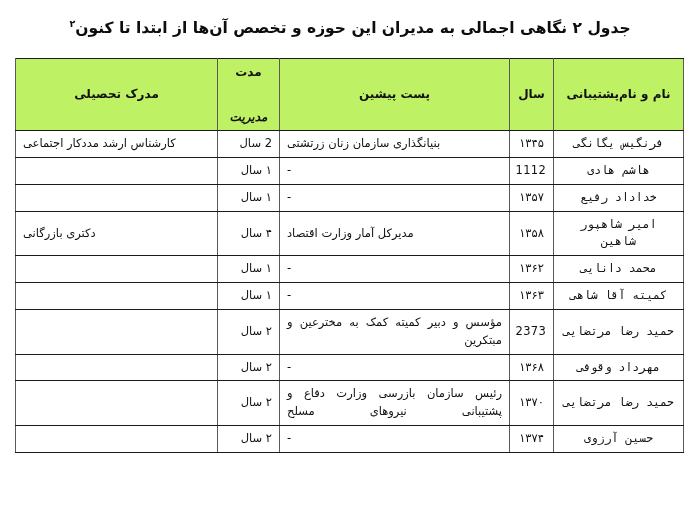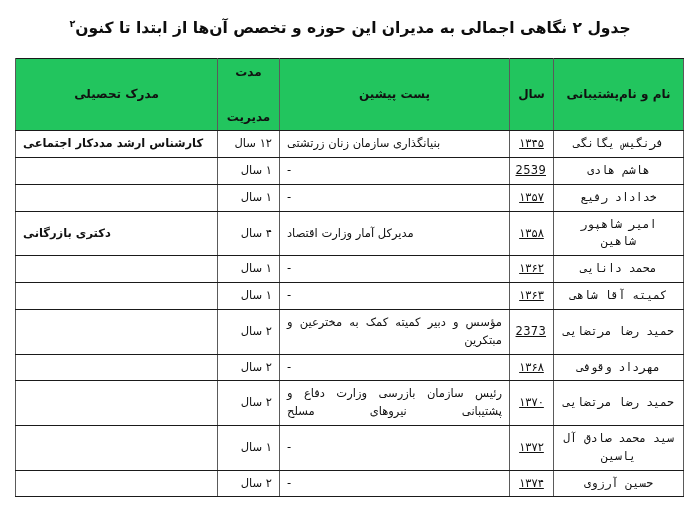--- a/index.html
+++ b/index.html
@@ -64,45 +64,45 @@
     border-bottom-color: #1a1a1a;
     border-top-width: 1.4px;
     border-bottom-width: 1.4px;
     padding: 4px 7px;
     vertical-align: middle;
     font-size: 11.5px;
     line-height: 1.55;
     color: #111111;
   }
   table.data-table thead th {
-    background: #22c55e;
+    background: #bef264;
     font-weight: bold;
     text-align: center;
     font-size: 12px;
     height: 62px;
     border-top-width: 1.6px;
     border-bottom-width: 1.8px;
   }
 
   
   .col-name  { width: 130px; }
   .col-year  { width: 44px;  }
   .col-post  { width: 230px; }
   .col-dur   { width: 62px;  }
   .col-edu   { width: 202px; }
 
   td.c-name { text-align: center; font-family: Liberation Mono, monospace; }
-  td.c-year { text-align: center; letter-spacing: .3px; text-decoration: underline; }
+  td.c-year { text-align: center; letter-spacing: .3px; }
   td.c-post { text-align: left; }
   td.c-post.two-line { text-align: justify; text-align-last: justify; }
   td.c-dur  { text-align: right; }
-  td.c-edu  { text-align: left; font-weight: bold; }
+  td.c-edu  { text-align: left; }
 
   th .hdr-l1 { display: block; }
-  th .hdr-l2 { display: block; margin-top: 26px; }
+  th .hdr-l2 { display: block; margin-top: 26px; font-style: italic; }
 </style>
 </head>
 <body>
 
 <div class="page">
 
   <div class="doc-title">
     <span>جدول ۲ نگاهی اجمالی به مدیران این حوزه و تخصص آن‌ها از ابتدا تا کنون</span><span class="fn">۲</span>
   </div>
 
@@ -125,26 +125,26 @@
             <span class="hdr-l2">مدیریت</span>
           </th>
           <th>مدرک تحصیلی</th>
         </tr>
       </thead>
       <tbody>
           <tr>
             <td class="c-name">فرنگیس یگانگی</td>
             <td class="c-year">۱۳۴۵</td>
             <td class="c-post">بنیانگذاری سازمان زنان زرتشتی</td>
-            <td class="c-dur">۱۲ سال</td>
+            <td class="c-dur">2 سال</td>
             <td class="c-edu">کارشناس ارشد مددکار اجتماعی</td>
           </tr>
           <tr>
             <td class="c-name">هاشم هادی</td>
-            <td class="c-year">2539</td>
+            <td class="c-year">1112</td>
             <td class="c-post">-</td>
             <td class="c-dur">۱ سال</td>
             <td class="c-edu"></td>
           </tr>
           <tr>
             <td class="c-name">خداداد رفیع</td>
             <td class="c-year">۱۳۵۷</td>
             <td class="c-post">-</td>
             <td class="c-dur">۱ سال</td>
             <td class="c-edu"></td>
@@ -185,27 +185,20 @@
             <td class="c-edu"></td>
           </tr>
           <tr>
             <td class="c-name">حمید رضا مرتضایی</td>
             <td class="c-year">۱۳۷۰</td>
             <td class="c-post two-line">رئیس سازمان بازرسی وزارت دفاع و پشتیبانی نیروهای مسلح</td>
             <td class="c-dur">۲ سال</td>
             <td class="c-edu"></td>
           </tr>
           <tr>
-            <td class="c-name">سید محمد صادق آل یاسین</td>
-            <td class="c-year">۱۳۷۲</td>
-            <td class="c-post">-</td>
-            <td class="c-dur">۱ سال</td>
-            <td class="c-edu"></td>
-          </tr>
-          <tr>
             <td class="c-name">حسین آرزوی</td>
             <td class="c-year">۱۳۷۴</td>
             <td class="c-post">-</td>
             <td class="c-dur">۲ سال</td>
             <td class="c-edu"></td>
           </tr>
         </tbody>
     </table>
   </div>
 

